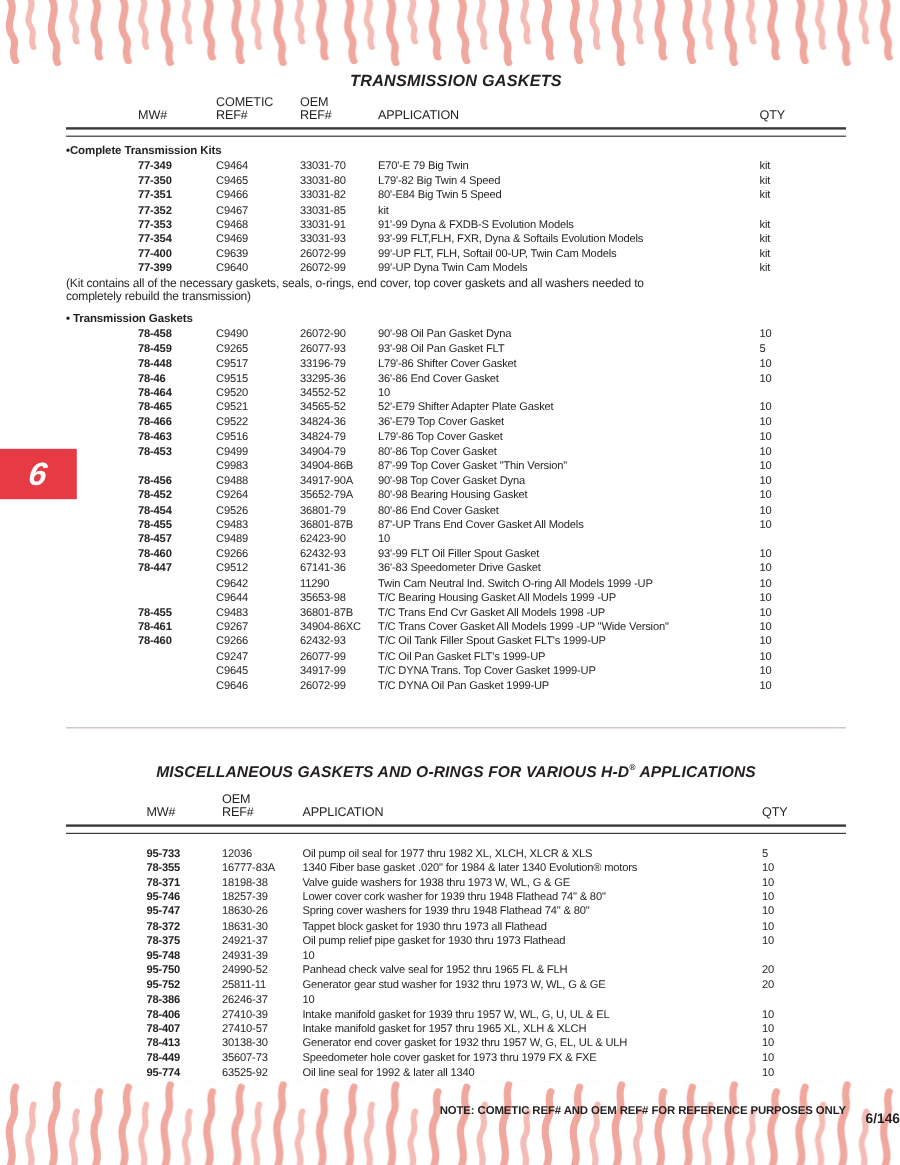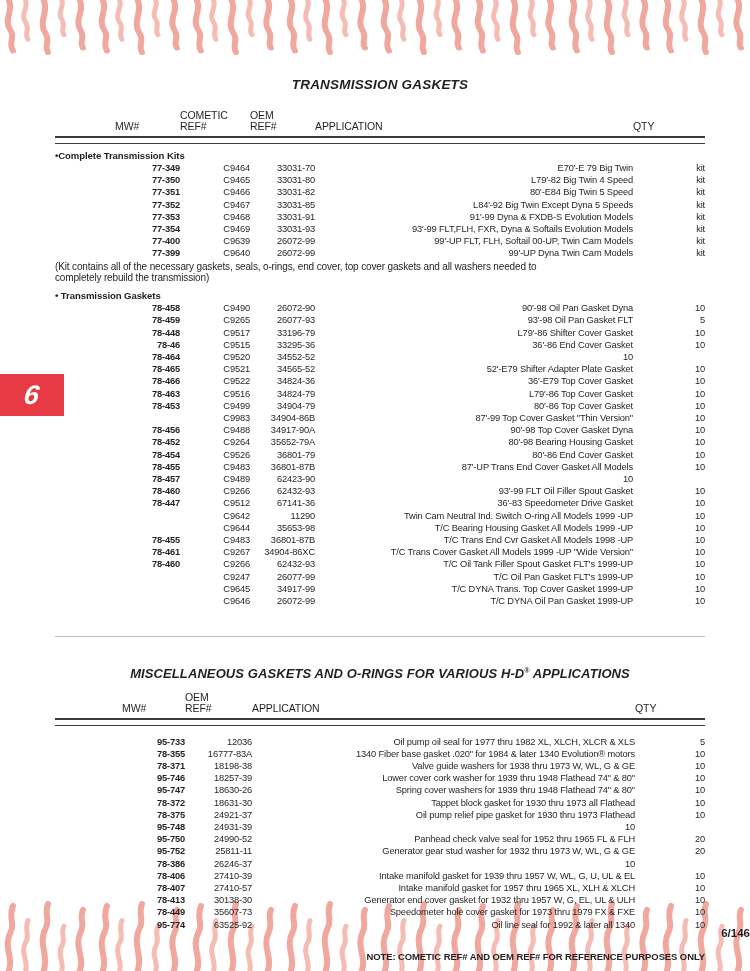--- a/index.html
+++ b/index.html
@@ -20,30 +20,30 @@
     position:absolute;left:0;top:374px;width:64px;height:42px;
     background:#e63b44;display:flex;align-items:center;justify-content:center;
   }
   .chapter-tab span{
     color:#ffffff;font-style:italic;font-weight:bold;font-size:27px;
     transform:skewX(-8deg);line-height:1;
   }
   
   .content{position:absolute;left:55px;top:60px;width:650px;z-index:2;}
   .title1{
-    margin:17px;text-align:center;font-style:italic;font-weight:bold;
+    margin:0;text-align:center;font-style:italic;font-weight:bold;
     font-size:13.5px;line-height:16px;letter-spacing:.2px;
   }
   .hdr{margin-top:4px;font-size:10.5px;line-height:11px;letter-spacing:-.1px;}
   .hdr .hl{display:grid;}
   .t1grid{display:grid;padding-left:60px;grid-template-columns:65px 70px 65px 318px 1fr;}
   .t2grid{display:grid;padding-left:67px;grid-template-columns:63px 67px 383px 1fr;}
   .dblrule{margin-top:4px;height:5px;border-top:2px solid #3a3a3a;border-bottom:1px solid #3a3a3a;}
   .sec-label{margin-top:5px;font-size:9.6px;font-weight:bold;line-height:13px;letter-spacing:-.1px;}
-  .row{font-size:9.3px;line-height:12.2px;letter-spacing:-.15px;white-space:nowrap;text-align:right;}
+  .row{font-size:9.3px;line-height:12.2px;letter-spacing:-.15px;white-space:nowrap;}
   .row .mw{font-weight:bold;}
   .kit-note{font-size:10px;line-height:11.8px;letter-spacing:-.15px;margin-top:1px;}
   .table-divider{margin-top:29px;border:0;border-top:1px solid #c9bcba;height:0;}
   .title2{
     margin:26px 0 0 0;text-align:center;font-style:italic;font-weight:bold;
     font-size:13px;line-height:16px;letter-spacing:.1px;
   }
   .title2 sup{font-size:7px;}
   .hdr2{margin-top:9px;}
   .rows2{margin-top:10px;}
@@ -142,21 +142,20 @@
           <span>C9466</span>
           <span>33031-82</span>
           <span>80'-E84 Big Twin 5 Speed</span>
           <span>kit</span>
         </div>
 
         <div class="row t1grid">
           <span class="mw">77-352</span>
           <span>C9467</span>
           <span>33031-85</span>
-          <span>L84'-92 Big Twin Except Dyna 5 Speeds</span>
           <span>kit</span>
         </div>
 
         <div class="row t1grid">
           <span class="mw">77-353</span>
           <span>C9468</span>
           <span>33031-91</span>
           <span>91'-99 Dyna &amp; FXDB-S Evolution Models</span>
           <span>kit</span>
         </div>

